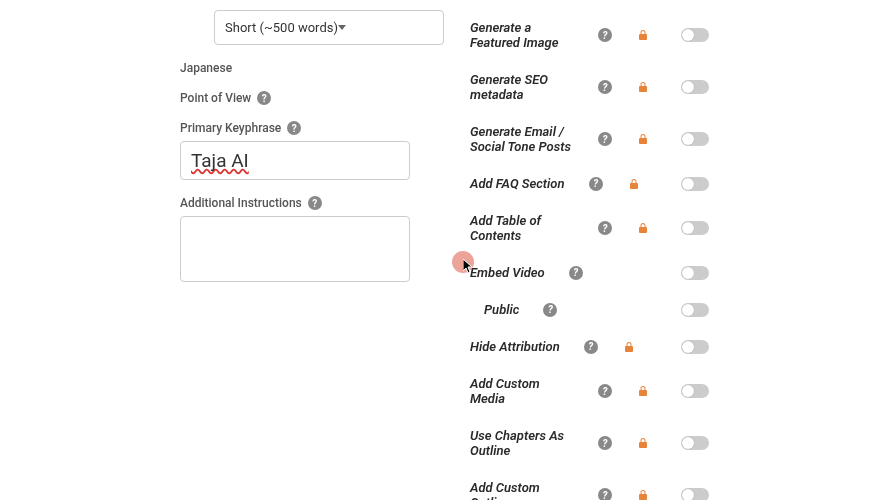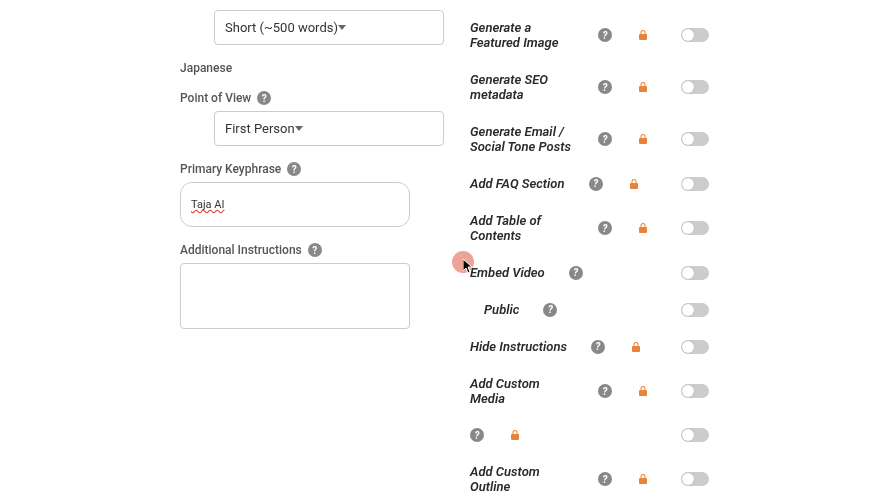--- a/index.html
+++ b/index.html
@@ -48,23 +48,23 @@
   .select .value { display: flex; align-items: center; gap: 6px; }
   .chevron {
     width: 0; height: 0;
     border-left: 4px solid transparent;
     border-right: 4px solid transparent;
     border-top: 5px solid #666;
   }
   .text-input {
     width: 100%;
     border: 1px solid #ccc;
-    border-radius: 12px;
-    padding: 15px 10px;
-    font-size: 11px;
+    border-radius: 4px;
+    padding: 7px 10px;
+    font-size: 19px;
     color: #333;
     background: #fff;
   }
   .textarea {
     width: 100%;
     height: 66px;
     border: 1px solid #ccc;
     border-radius: 4px;
     padding: 9px 10px;
     font-size: 13px;
@@ -166,24 +166,20 @@
     <div class="field">
       <div class="field-label">Japanese</div>
     </div>
 
 
     <div class="field">
       <div class="field-label">
         <span>Point of View</span>
         <span class="help">?</span>
       </div>
-      <div class="select">
-        <span class="value">First Person</span>
-        <span class="chevron"></span>
-      </div>
     </div>
 
     <div class="field">
       <div class="field-label">
         <span>Primary Keyphrase</span>
         <span class="help">?</span>
       </div>
       <div class="text-input">
         <span class="typo">Taja AI</span>
       </div>
@@ -277,21 +273,21 @@
     <div class="opt opt-indent">
       <div class="opt-label">
         <span>Public</span>
         <span class="help">?</span>
       </div>
       <div class="toggle"></div>
     </div>
 
     <div class="opt">
       <div class="opt-label">
-        <span>Hide Instructions</span>
+        <span>Hide Attribution</span>
         <span class="help">?</span>
         <span class="lock">
             <svg width="12" height="12" viewBox="0 0 24 24" fill="currentColor">
               <path d="M12 2a5 5 0 0 0-5 5v3H6a2 2 0 0 0-2 2v8a2 2 0 0 0 2 2h12a2 2 0 0 0 2-2v-8a2 2 0 0 0-2-2h-1V7a5 5 0 0 0-5-5zm-3 5a3 3 0 1 1 6 0v3H9V7z"></path>
             </svg>
           </span>
       </div>
       <div class="toggle"></div>
     </div>
 
@@ -303,20 +299,21 @@
             <svg width="12" height="12" viewBox="0 0 24 24" fill="currentColor">
               <path d="M12 2a5 5 0 0 0-5 5v3H6a2 2 0 0 0-2 2v8a2 2 0 0 0 2 2h12a2 2 0 0 0 2-2v-8a2 2 0 0 0-2-2h-1V7a5 5 0 0 0-5-5zm-3 5a3 3 0 1 1 6 0v3H9V7z"></path>
             </svg>
           </span>
       </div>
       <div class="toggle"></div>
     </div>
 
     <div class="opt">
       <div class="opt-label">
+        <span>Use Chapters As Outline</span>
         <span class="help">?</span>
         <span class="lock">
             <svg width="12" height="12" viewBox="0 0 24 24" fill="currentColor">
               <path d="M12 2a5 5 0 0 0-5 5v3H6a2 2 0 0 0-2 2v8a2 2 0 0 0 2 2h12a2 2 0 0 0 2-2v-8a2 2 0 0 0-2-2h-1V7a5 5 0 0 0-5-5zm-3 5a3 3 0 1 1 6 0v3H9V7z"></path>
             </svg>
           </span>
       </div>
       <div class="toggle"></div>
     </div>
 

